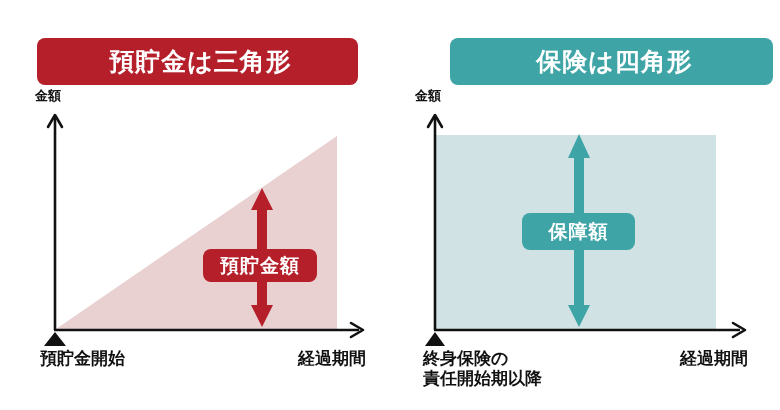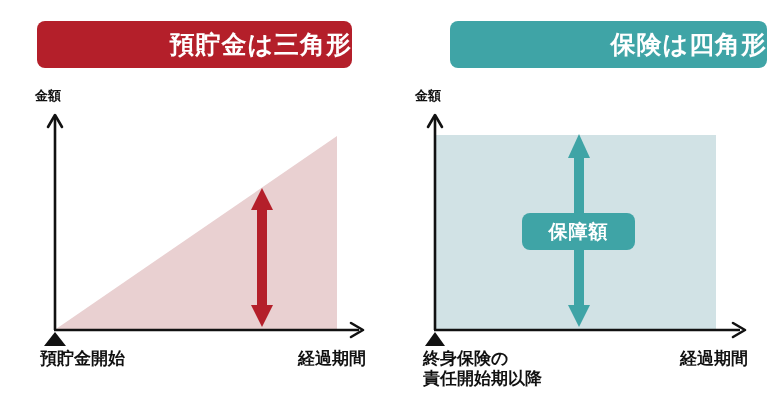--- a/index.html
+++ b/index.html
@@ -21,30 +21,31 @@
     position: absolute;
     top: 0;
     width: 390px;
     height: 410px;
   }
   .panel.left  { left: 0; }
   .panel.right { left: 390px; }
 
   .banner {
     position: absolute;
-    top: 21px;
+    top: 38px;
     height: 47px;
     border-radius: 8px;
     display: flex;
     align-items: center;
-    justify-content: flex-end;
+    justify-content: center;
     color: #ffffff;
     font-size: 25px;
     font-weight: bold;
     letter-spacing: 1px;
+    padding-left: 6px;
   }
   .banner.red  { left: 37px; width: 315px; background: var(--red, #b41f2a); }
   .banner.teal { left: 28px; width: 317px; background: var(--teal, #3fa4a6); margin-left: 32px; }
 
   .chart-svg {
     position: absolute;
     left: 0;
     top: 0;
     width: 390px;
     height: 410px;
@@ -127,20 +128,23 @@
 
       <polygon class="origin-mark" points="55,332 44,346 66,346"></polygon>
 
       <rect class="arrow-red" x="257" y="206" width="10" height="102"></rect>
       <polygon class="arrow-red" points="262,188 251,210 273,210"></polygon>
       <polygon class="arrow-red" points="262,327 251,305 273,305"></polygon>
     </svg>
 
     <span class="y-label">金額</span>
 
+    <div class="badge red">
+      <span>預貯金額</span>
+    </div>
 
     <span class="x-label start-l">預貯金開始</span>
     <span class="x-label end-l">経過期間</span>
   </section>
 
   <section class="panel right">
     <div class="banner teal">
       <span>保険は四角形</span>
     </div>
 

